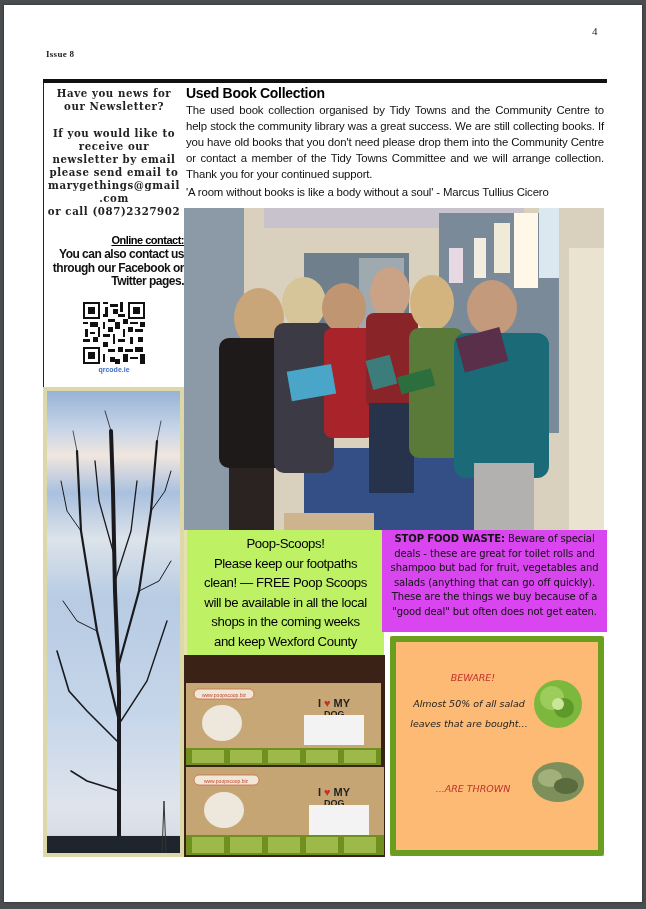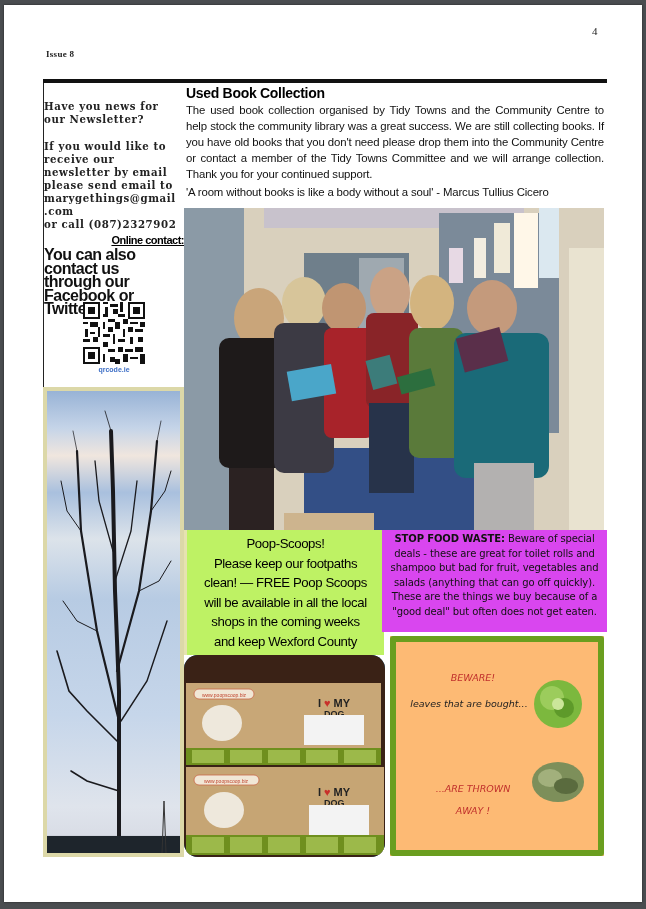--- a/index.html
+++ b/index.html
@@ -5,39 +5,39 @@
     * { box-sizing: border-box; margin: 0; padding: 0; }
     html, body { width: 646px; height: 909px; overflow: hidden; }
     body { background: #4a4d50; position: relative; font-family: "Liberation Sans", sans-serif; }
     .page { position: absolute; left: 4px; top: 5px; width: 638px; height: 897px; background: #ffffff; box-shadow: 0 0 2px #222; }
     .abs { position: absolute; }
     .page-number { left: 588px; top: 20px; font-family: "Liberation Serif", serif; font-size: 11px; color: #222; }
     .issue { left: 42px; top: 44px; font-family: "Liberation Serif", serif; font-weight: bold; font-size: 9px; color: #222; letter-spacing: 0.3px; }
     .top-rule { left: 39px; top: 74px; width: 564px; height: 4px; background: #111; }
 
     .left-box { left: 39px; top: 78px; width: 141px; height: 304px; border-left: 1px solid #222; background: #fff; }
-    .serif-block { font-family: "DejaVu Serif", serif; font-weight: bold; font-size: 10.2px; line-height: 13px; color: #222; text-align: left; letter-spacing: 0.6px; margin-top: 13px; }
+    .serif-block { font-family: "DejaVu Serif", serif; font-weight: bold; font-size: 10.2px; line-height: 13px; color: #222; text-align: center; letter-spacing: 0.6px; }
     .news-q { left: 0; top: 4px; width: 140px; }
     .news-body { left: 0; top: 44px; width: 140px; }
     .online-title { left: 0; top: 151px; width: 140px; text-align: right; font-family: "Liberation Sans", sans-serif; font-weight: bold; font-size: 11px; letter-spacing: -0.5px; color: #000; }
-    .online-body { left: 0; top: 165px; width: 140px; text-align: left; font-family: "Liberation Sans", sans-serif; font-weight: bold; font-size: 16px; line-height: 13.5px; letter-spacing: -0.5px; color: #111; }
+    .online-body { left: 0; top: 165px; width: 140px; text-align: right; font-family: "Liberation Sans", sans-serif; font-weight: bold; font-size: 12px; line-height: 13.5px; letter-spacing: -0.5px; color: #111; }
     .qr { left: 39px; top: 219px; width: 62px; height: 62px; background: #fff; }
     .qr-label { left: 0; top: 283px; width: 140px; text-align: center; font-size: 7px; font-weight: bold; color: #3e6fc6; }
 
     .tree-photo { left: 39px; top: 382px; width: 141px; height: 470px; border: 4px solid #dcd8a8; background: linear-gradient(180deg, #98b3d6 0%, #c5d4e8 8%, #f0e6de 14%, #a9c0de 22%, #dce3ea 32%, #b7cbe3 45%, #c6d6ea 70%, #dfe4ec 90%, #d9dde6 96%, #20262c 100%); overflow: hidden; }
 
     .article { left: 180px; top: 80px; width: 420px; }
     .article-title { font-family: "Liberation Sans", sans-serif; font-weight: bold; font-size: 14px; color: #000; letter-spacing: -0.3px; line-height: 17px; margin-left: 2px; }
     .article-body { font-family: "Liberation Sans", sans-serif; font-size: 11.4px; line-height: 16px; color: #111; text-align: justify; margin-left: 2px; letter-spacing: -0.15px; }
     .article-quote { font-family: "Liberation Sans", sans-serif; font-size: 11.4px; line-height: 16px; color: #111; margin-left: 2px; margin-top: 2px; letter-spacing: -0.15px; }
 
     .group-photo { left: 180px; top: 203px; width: 420px; height: 322px; overflow: hidden; background: linear-gradient(180deg, #ddd5c2 0%, #c9bca5 40%, #8c7a62 100%); }
 
     .poop-text { left: 180px; top: 525px; width: 200px; height: 125px; background: #bef264; border-left: 3px solid #e6e2b0; text-align: center; font-family: "Liberation Sans", sans-serif; font-size: 13.2px; line-height: 19.5px; color: #000; letter-spacing: -0.4px; padding-top: 4px; }
-    .poop-photo { left: 180px; top: 650px; width: 201px; height: 202px; background: #0369a1; overflow: hidden; border-radius: 14px; }
+    .poop-photo { left: 180px; top: 650px; width: 201px; height: 202px; background: #0369a1; overflow: hidden; }
 
     .food-box { left: 378px; top: 525px; width: 225px; height: 102px; background: #d946ef; text-align: center; font-family: "DejaVu Sans", sans-serif; font-size: 10px; line-height: 14.6px; color: #111; padding: 2px 4px 9px 4px; letter-spacing: -0.1px; }
     .food-box b { font-weight: bold; }
 
     .salad-card { left: 386px; top: 631px; width: 214px; height: 220px; background: #fdba74; }
     .salad-border { position: absolute; left: 0; top: 0; width: 214px; height: 220px; border: 6px solid #6a9e1f; border-radius: 3px; }
     .hand { font-family: "DejaVu Sans", sans-serif; font-style: italic; font-size: 9.5px; text-align: center; }
     .beware { left: 28px; top: 36px; width: 110px; color: #c0302c; }
     .almost { left: 16px; top: 58px; width: 126px; color: #222; line-height: 20px; }
     .thrown { left: 28px; top: 142px; width: 110px; color: #c0302c; line-height: 22px; }
@@ -242,25 +242,25 @@
   </div>
 
   <div class="abs food-box">
     <b>STOP FOOD WASTE:</b><span> Beware of special deals - these are great for toilet rolls and shampoo but bad for fruit, vegetables and salads (anything that can go off quickly). These are the things we buy because of a "good deal" but often does not get eaten.</span>
   </div>
 
   <div class="abs salad-card">
     <div class="salad-border"></div>
     <div class="abs hand beware">BEWARE!</div>
     <div class="abs hand almost">
+      <div>Almost 50% of all salad</div>
       <div>leaves that are bought...</div>
     </div>
     <div class="abs hand thrown">
       <div>...ARE THROWN</div>
-      <div>AWAY !</div>
     </div>
     <svg class="abs" style="left:138px;top:38px;" width="60" height="60" viewBox="0 0 60 60">
       <circle cx="30" cy="30" r="24" fill="#7cb83e"></circle>
       <circle cx="24" cy="24" r="12" fill="#9ccc5c"></circle>
       <circle cx="36" cy="34" r="10" fill="#5e9a2a"></circle>
       <circle cx="30" cy="30" r="6" fill="#cbe69a"></circle>
     </svg>
     <svg class="abs" style="left:136px;top:118px;" width="64" height="56" viewBox="0 0 64 56">
       <ellipse cx="32" cy="28" rx="26" ry="20" fill="#7d8f5a"></ellipse>
       <ellipse cx="24" cy="24" rx="12" ry="9" fill="#a2b07c"></ellipse>

